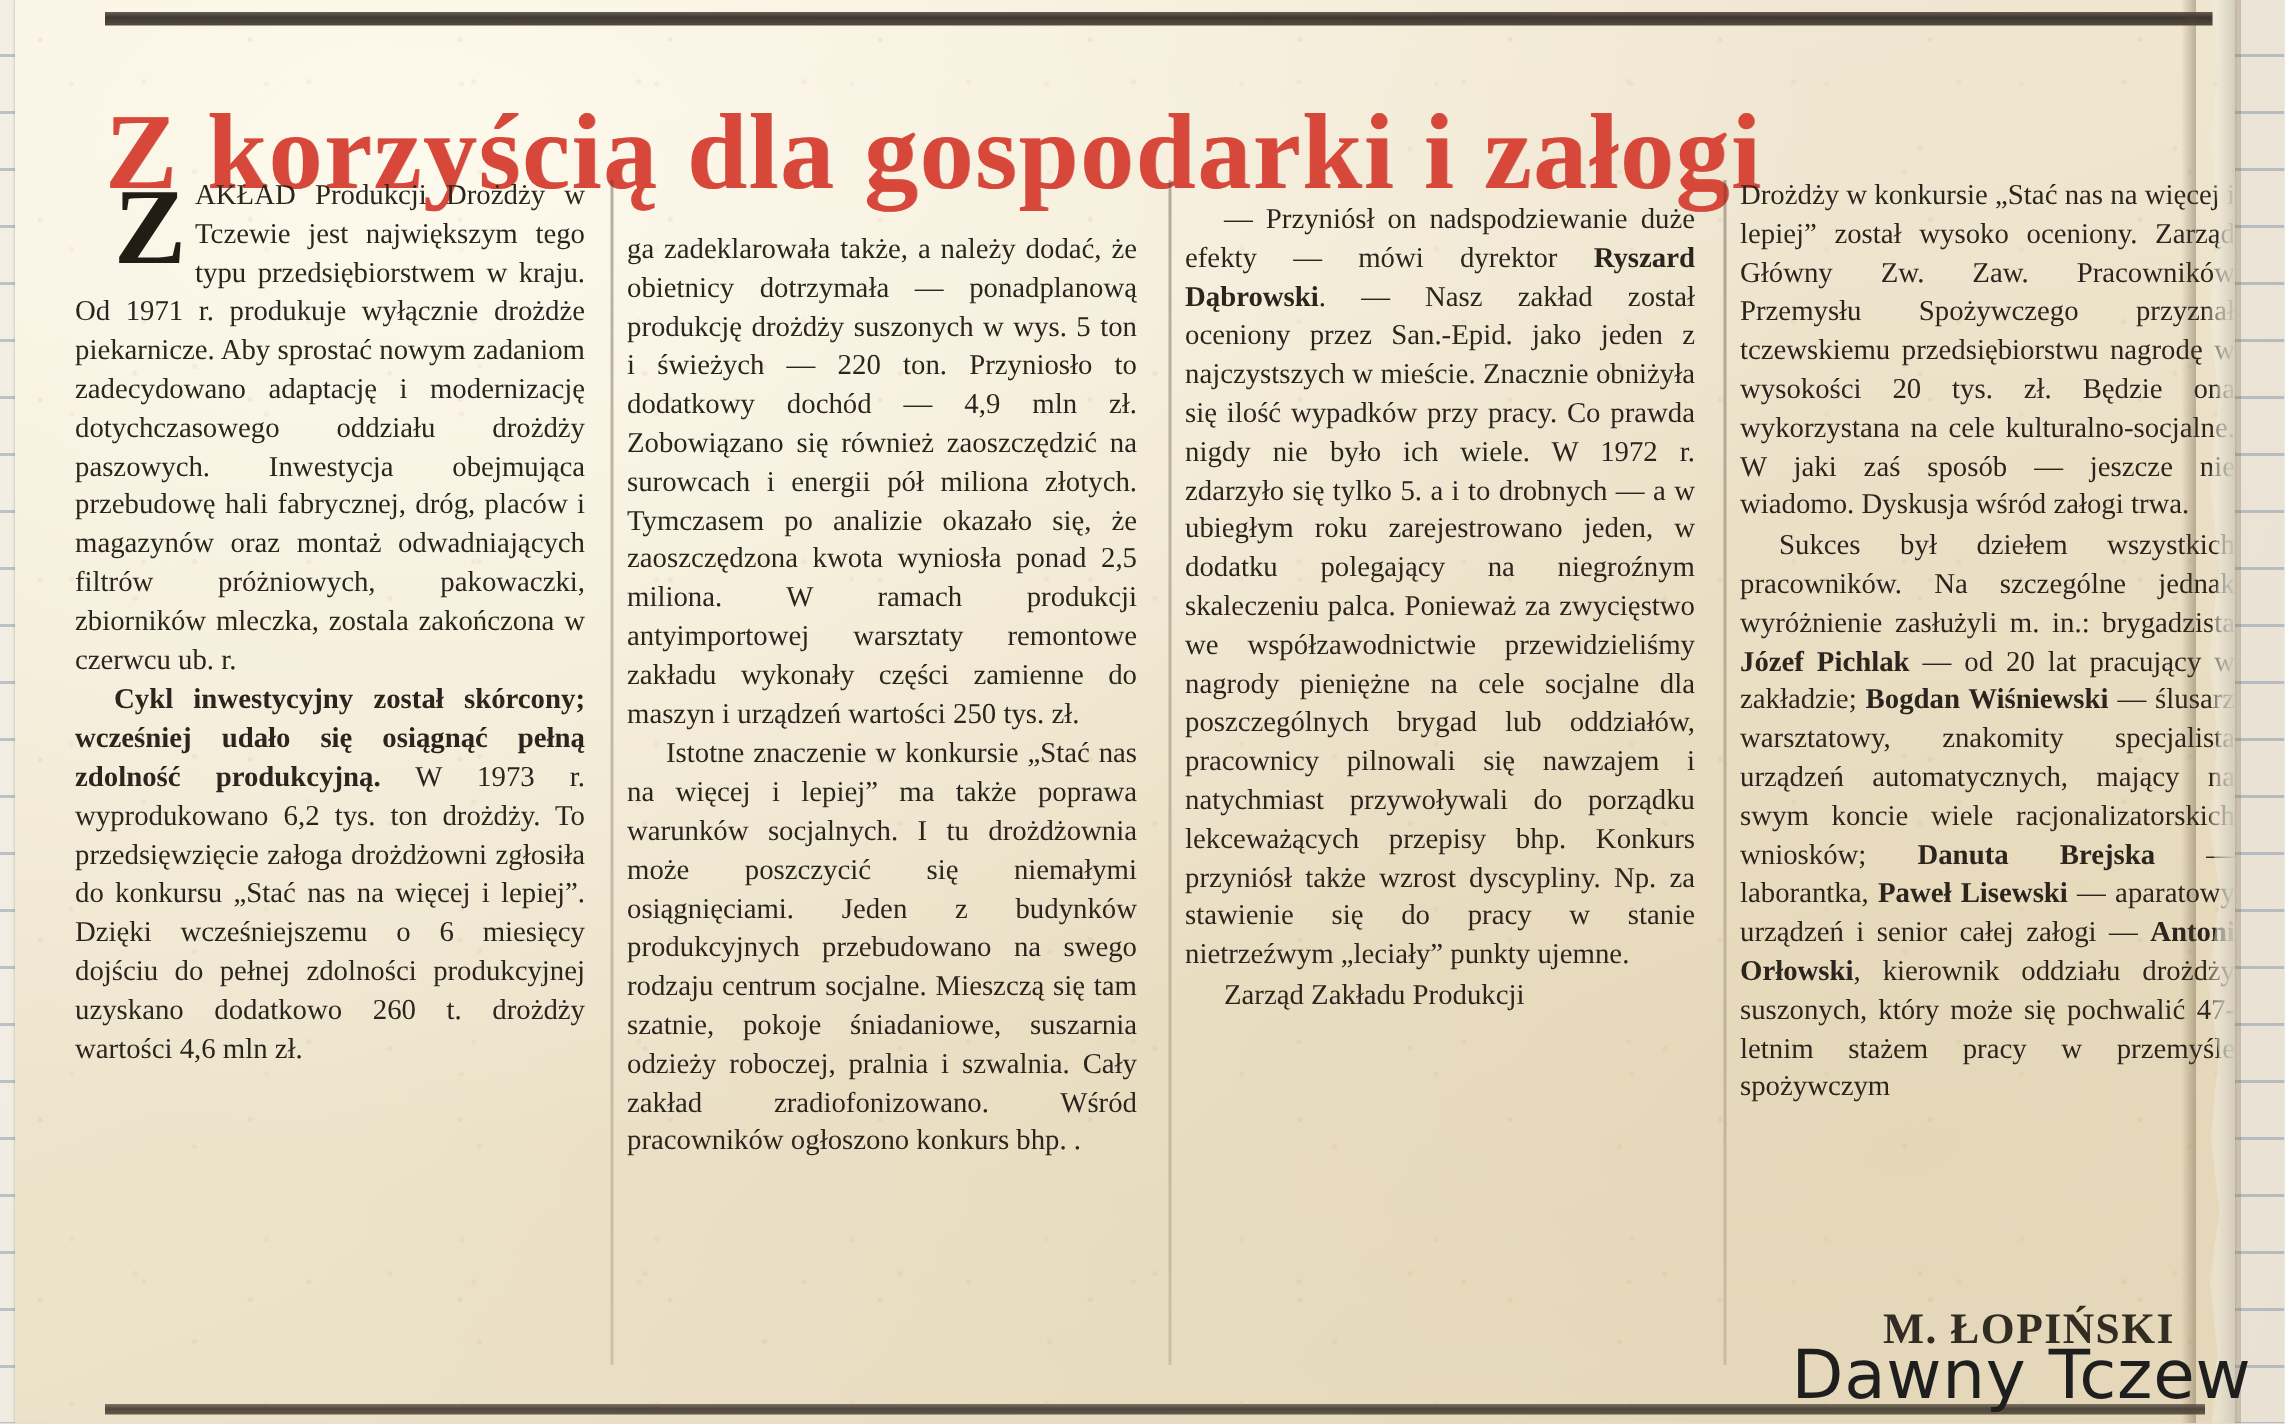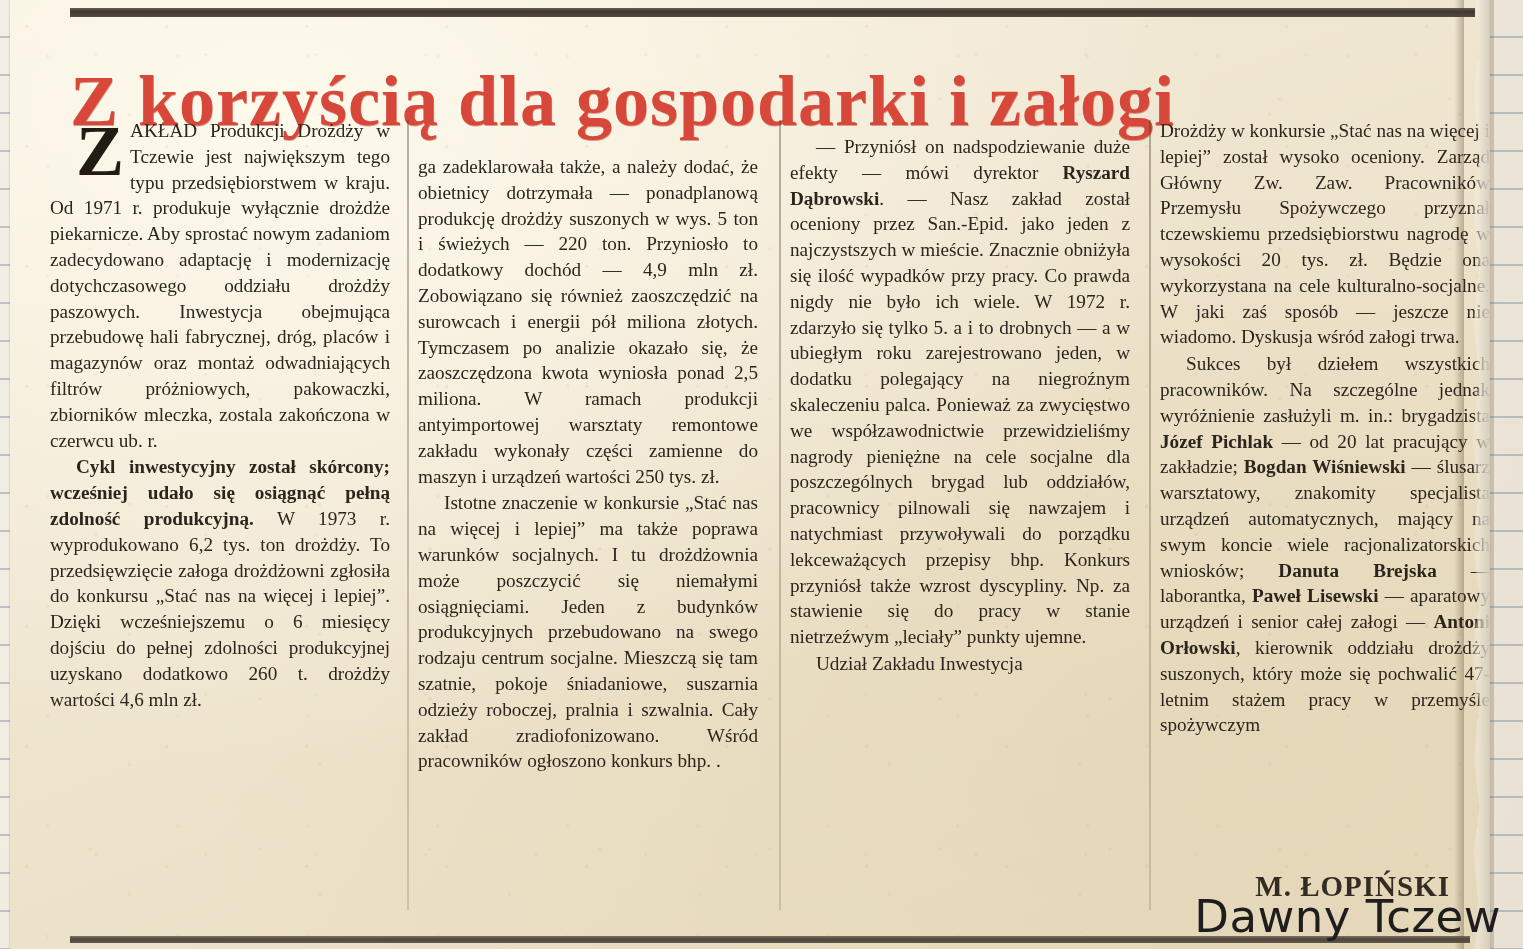--- a/index.html
+++ b/index.html
@@ -153,21 +153,21 @@
         <p class="ind"><b>Cykl inwestycyjny został skórcony; wcześniej udało się osiągnąć pełną zdolność produkcyjną.</b><span> W 1973 r. wyprodukowano 6,2 tys. ton drożdży. To przedsięwzięcie załoga drożdżowni zgłosiła do konkursu „Stać nas na więcej i lepiej”. Dzięki wcześniejszemu o 6 miesięcy dojściu do pełnej zdolności produkcyjnej uzyskano dodatkowo 260 t. drożdży wartości 4,6 mln zł.</span></p>
       </div>
 
       <div class="col" id="c2">
         <p>ga zadeklarowała także, a należy dodać, że obietnicy dotrzymała — ponadplanową produkcję drożdży suszonych w wys. 5 ton i świeżych — 220 ton. Przyniosło to dodatkowy dochód — 4,9 mln zł. Zobowiązano się również zaoszczędzić na surowcach i energii pół miliona złotych. Tymczasem po analizie okazało się, że zaoszczędzona kwota wyniosła ponad 2,5 miliona. W ramach produkcji antyimportowej warsztaty remontowe zakładu wykonały części zamienne do maszyn i urządzeń wartości 250 tys. zł.</p>
         <p class="ind">Istotne znaczenie w konkursie „Stać nas na więcej i lepiej” ma także poprawa warunków socjalnych. I tu drożdżownia może poszczycić się niemałymi osiągnięciami. Jeden z budynków produkcyjnych przebudowano na swego rodzaju centrum socjalne. Mieszczą się tam szatnie, pokoje śniadaniowe, suszarnia odzieży roboczej, pralnia i szwalnia. Cały zakład zradiofonizowano. Wśród pracowników ogłoszono konkurs bhp. .</p>
       </div>
 
       <div class="col" id="c3">
         <p class="ind"><span>— Przyniósł on nadspodziewanie duże efekty — mówi dyrektor </span><b>Ryszard Dąbrowski</b><span>. — Nasz zakład został oceniony przez San.-Epid. jako jeden z najczystszych w mieście. Znacznie obniżyła się ilość wypadków przy pracy. Co prawda nigdy nie było ich wiele. W 1972 r. zdarzyło się tylko 5. a i to drobnych — a w ubiegłym roku zarejestrowano jeden, w dodatku polegający na niegroźnym skaleczeniu palca. Ponieważ za zwycięstwo we współzawodnictwie przewidzieliśmy nagrody pieniężne na cele socjalne dla poszczególnych brygad lub oddziałów, pracownicy pilnowali się nawzajem i natychmiast przywoływali do porządku lekceważących przepisy bhp. Konkurs przyniósł także wzrost dyscypliny. Np. za stawienie się do pracy w stanie nietrzeźwym „leciały” punkty ujemne.</span></p>
-        <p class="ind">Udział Zakładu Inwestycja</p>
+        <p class="ind">Zarząd Zakładu Produkcji</p>
       </div>
 
       <div class="col" id="c4">
         <p>Drożdży w konkursie „Stać nas na więcej i lepiej” został wysoko oceniony. Zarząd Główny Zw. Zaw. Pracowników Przemysłu Spożywczego przyznał tczewskiemu przedsiębiorstwu nagrodę w wysokości 20 tys. zł. Będzie ona wykorzystana na cele kulturalno-socjalne. W jaki zaś sposób — jeszcze nie wiadomo. Dyskusja wśród załogi trwa.</p>
         <p class="ind"><span>Sukces był dziełem wszystkich pracowników. Na szczególne jednak wyróżnienie zasłużyli m. in.: brygadzista </span><b>Józef Pichlak</b><span> — od 20 lat pracujący w zakładzie; </span><b>Bogdan Wiśniewski</b><span> — ślusarz warsztatowy, znakomity specjalista urządzeń automatycznych, mający na swym koncie wiele racjonalizatorskich wniosków; </span><b>Danuta Brejska</b><span> — laborantka, </span><b>Paweł Lisewski</b><span> — aparatowy urządzeń i senior całej załogi — </span><b>Antoni Orłowski</b><span>, kierownik oddziału drożdży suszonych, który może się pochwalić 47-letnim stażem pracy w przemyśle spożywczym</span></p>
       </div>
 
     </div>
 
     <div class="byline">M. ŁOPIŃSKI</div>

